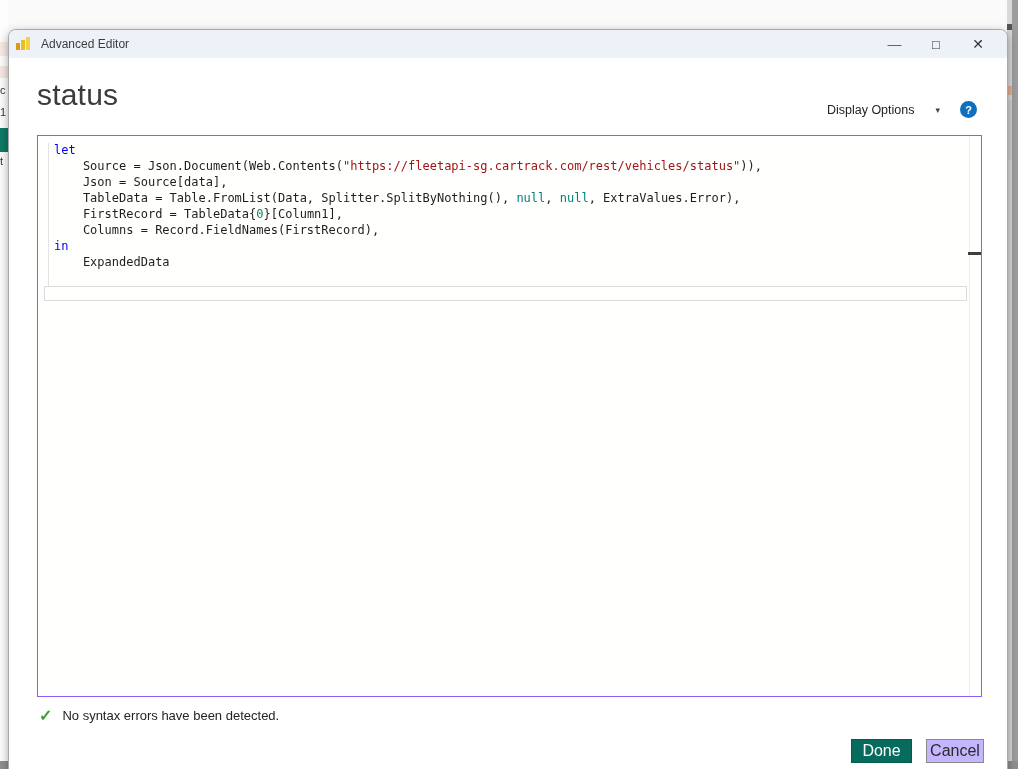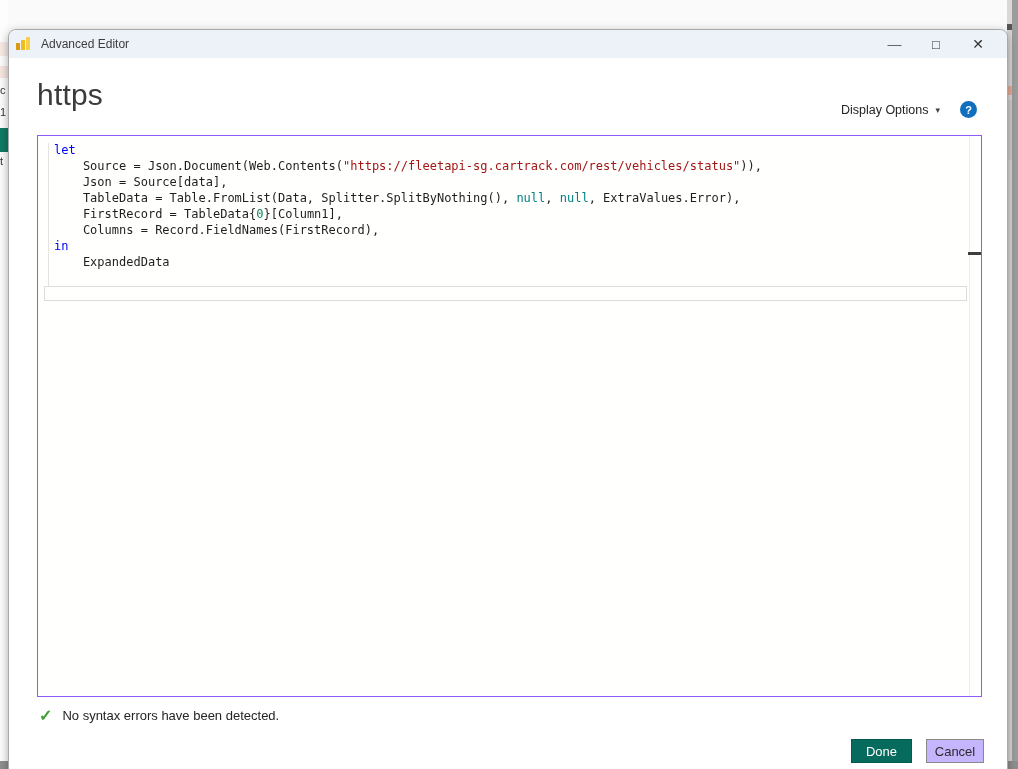--- a/index.html
+++ b/index.html
@@ -39,21 +39,21 @@
   .win-btn { width:42px; height:28px; display:flex; align-items:center; justify-content:center;
     font-size:13px; color:#333; cursor:pointer; }
   .win-btn.min { font-size:14px; letter-spacing:-1px; color:#666; }
   .win-btn.max { font-size:13px; }
   .win-btn.close { font-size:14px; }
 
   .query-title { position:absolute; left:28px; top:48px; font-size:30px; font-weight:300;
     color:#3b3b3b; letter-spacing:0.2px; }
 
   .header-right { position:absolute; top:71px; right:30px; display:flex; align-items:center; gap:20px; }
-  .display-options { display:flex; align-items:center; gap:7px; font-size:12.5px; color:#252423;
+  .display-options { display:flex; align-items:center; gap:21px; font-size:12.5px; color:#252423;
     cursor:pointer; }
   .caret { font-size:9px; color:#444; }
   .help-btn { width:17px; height:17px; border-radius:50%; background:#106ebe; color:#fff;
     font-size:11px; font-weight:bold; display:flex; align-items:center; justify-content:center;
     cursor:pointer; }
 
   
   .editor { position:absolute; left:28px; top:105px; width:945px; height:562px;
     border:1px solid #8b5cf6; background:#fffffe; overflow:hidden; cursor:text; }
   .code-area { position:absolute; left:0; top:0; right:12px; bottom:0; padding:6px 0 0 16px; }
@@ -69,21 +69,21 @@
   .scrollbar-track { position:absolute; top:0; right:0; width:12px; height:100%;
     border-left:1px solid #ececec; background:#fffffe; cursor:default; }
   .cursor-marker { position:absolute; top:116px; right:-1px; width:14px; height:3px; background:#3f3f3f; }
 
   
   .status-row { position:absolute; left:30px; top:676px; display:flex; align-items:center; gap:10px; }
   .check-icon { color:#3f9c35; font-size:16px; font-weight:bold; }
   .status-text { font-size:13px; color:#252423; }
 
   .btn-row { position:absolute; right:23px; top:709px; display:flex; gap:14px; }
-  .btn { height:24px; font-size:13px; display:flex; align-items:center; justify-content:center;
+  .btn { height:24px; font-size:16px; display:flex; align-items:center; justify-content:center;
     cursor:pointer; }
   .btn-done { width:61px; background:#066a5c; border:1px solid #055a4e; color:#fff; }
   .btn-cancel { width:58px; background:#c4b5fd; border:1px solid #8a8a8a; color:#2b2b2b; }
 </style>
 </head>
 <body>
 
 <div class="screen">
 
   <div class="bg-left-strip"></div>
@@ -116,21 +116,21 @@
         </div>
         <div class="win-btn max">
           <span>□</span>
         </div>
         <div class="win-btn close">
           <span>✕</span>
         </div>
       </div>
     </div>
 
-    <div class="query-title">https</div>
+    <div class="query-title">status</div>
 
     <div class="header-right">
       <div class="display-options">
         <span>Display Options</span>
         <span class="caret">▾</span>
       </div>
       <div class="help-btn">
         <span>?</span>
       </div>
     </div>

